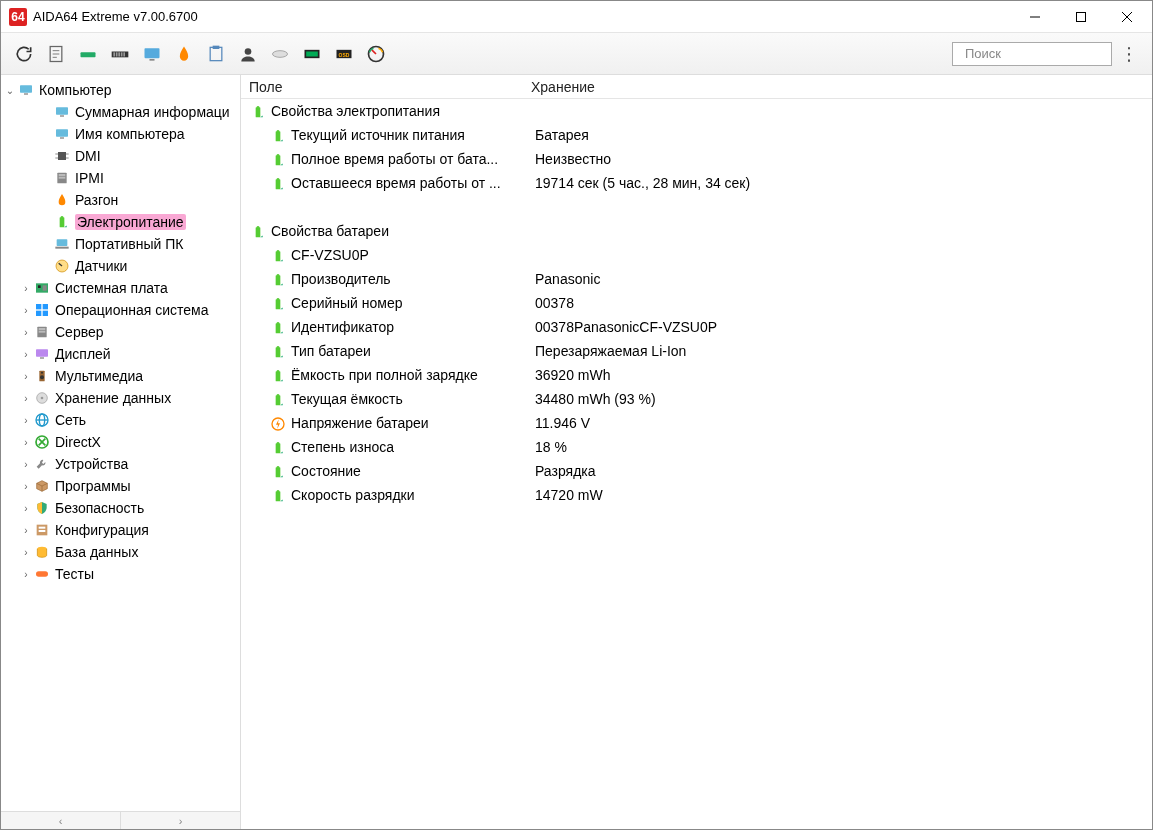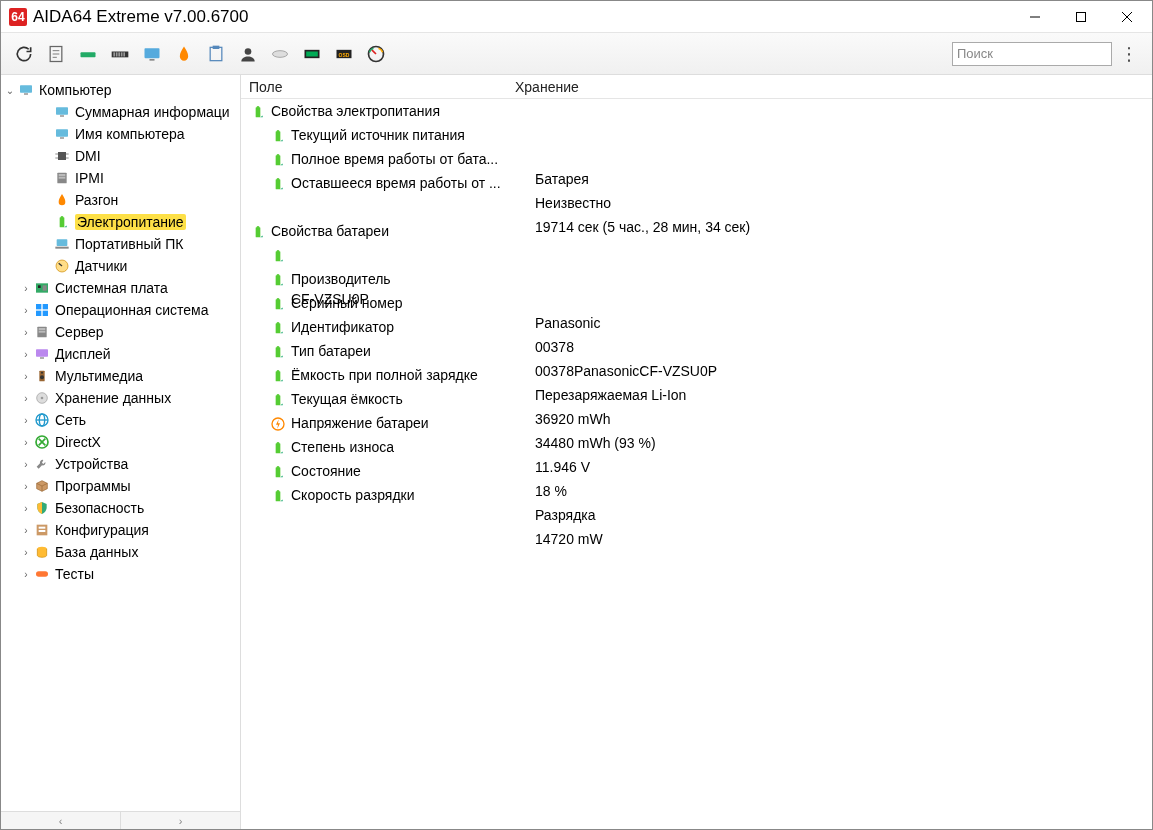--- a/index.html
+++ b/index.html
@@ -1,52 +1,52 @@
 <!DOCTYPE html>
 <html><head>
 <meta charset="utf-8">
 <style>
 * { box-sizing: border-box; margin: 0; padding: 0; font-family: "Segoe UI", Tahoma, sans-serif; }
 body { background: #fff; width: 1153px; height: 830px; overflow: hidden; font-size: 14px; border: 1px solid #888; display: flex; flex-direction: column; }
 .titlebar { height: 32px; background: #fff; display: flex; align-items: center; padding: 0 2px 0 8px; border-bottom: 1px solid #e5e5e5; }
 .app-icon { width: 18px; height: 18px; background: #d22; color: #fff; font-size: 12px; font-weight: bold; display: flex; align-items: center; justify-content: center; margin-right: 6px; border-radius: 2px; }
-.title-text { flex: 1; font-size: 17px; color: #000; }
+.title-text { flex: 1; font-size: 13px; color: #000; }
 .win-btns { display: flex; }
 .win-btn { width: 46px; height: 30px; display: flex; align-items: center; justify-content: center; cursor: pointer; font-family: "Segoe MDL2 Assets", sans-serif; font-size: 10px; }
 .win-btn svg { width: 10px; height: 10px; }
 .toolbar { height: 42px; background: linear-gradient(#fafafa,#f0f0f0); border-bottom: 1px solid #ddd; display: flex; align-items: center; padding: 0 8px; gap: 2px; }
 .tbtn { width: 30px; height: 30px; display: flex; align-items: center; justify-content: center; cursor: pointer; }
 .tbtn svg { width:20px; height:20px; }
 .tool-spacer { flex: 1; }
-.search { width: 160px; height: 24px; border: 1px solid #aaa; padding: 0 4px; font-size: 13px; background:#fff; }
+.search { width: 160px; height: 24px; border: 1px solid #aaa; padding: 0 12px; font-size: 13px; background:#fff; }
 .search::placeholder { color: #888; }
 .more-btn { width: 30px; height: 30px; display: flex; align-items: center; justify-content: center; cursor: pointer; font-size: 18px; color:#444; }
 .content { flex: 1; display: flex; overflow: hidden; }
 .tree { width: 240px; border-right: 1px solid #ddd; display: flex; flex-direction: column; background:#fff; }
 .tree-scroll { flex:1; overflow: auto; padding: 4px 0; }
 .tree-item { display: flex; align-items: center; height: 22px; padding: 0 4px; cursor: pointer; white-space: nowrap; overflow:hidden; font-size: 14px; color: #000; }
 .chev { width: 14px; display: inline-flex; justify-content: center; color: #666; font-size: 10px; }
 .ticon { width: 18px; height: 18px; display: inline-flex; align-items: center; justify-content: center; margin-right: 4px; }
 .tree-item.l0 { padding-left: 2px; }
 .tree-item.l1 { padding-left: 18px; }
 .tree-item.l2 { padding-left: 38px; }
-.tree-item.sel .tlabel { background: #fde047; border-radius: 2px; padding: 0 2px; }
+.tree-item.sel .tlabel { background: #f9a8d4; border-radius: 2px; padding: 0 2px; }
 .tree-bottom { height: 18px; border-top: 1px solid #ddd; display: flex; background:#f5f5f5; }
 .tree-bottom .slot { flex:1; display:flex; align-items:center; justify-content:center; color:#888; font-size:11px; }
 .tree-bottom .slot:first-child { border-right:1px solid #ddd; }
 .main { flex: 1; display: flex; flex-direction: column; overflow: hidden; }
-.cols { height: 24px; display: flex; align-items: center; padding-left: 8px; border-bottom: 1px solid #e5e5e5; font-size: 14px; color: #222; gap:0; }
+.cols { height: 24px; display: flex; align-items: center; padding-left: 8px; border-bottom: 1px solid #e5e5e5; font-size: 14px; color: #222; gap:16px; }
 .col-field { width: 266px; }
 .col-value { flex:1; }
 .rows { flex:1; overflow:auto; padding: 4px 0; }
 .row { display: flex; align-items: flex-start; height: 24px; padding-left: 8px; font-size: 14px; color:#000; }
 .row .ricon { width: 18px; height: 18px; display: inline-flex; align-items:center; justify-content:center; margin-right: 4px; }
 .row .rfield { width: 244px; overflow: hidden; text-overflow: ellipsis; white-space:nowrap; }
 .row.hd .rfield { width: 500px; }
-.row .rvalue { flex:1;margin-top:44px; }
+.row .rvalue { flex:1; }
 .row.indent { padding-left: 28px; }
 .spacer-row { height: 24px; }
 </style>
 </head>
 <body>
 
 <div class="titlebar">
   <div class="app-icon">64</div>
   <div class="title-text">AIDA64 Extreme v7.00.6700</div>
   <div class="win-btns">

